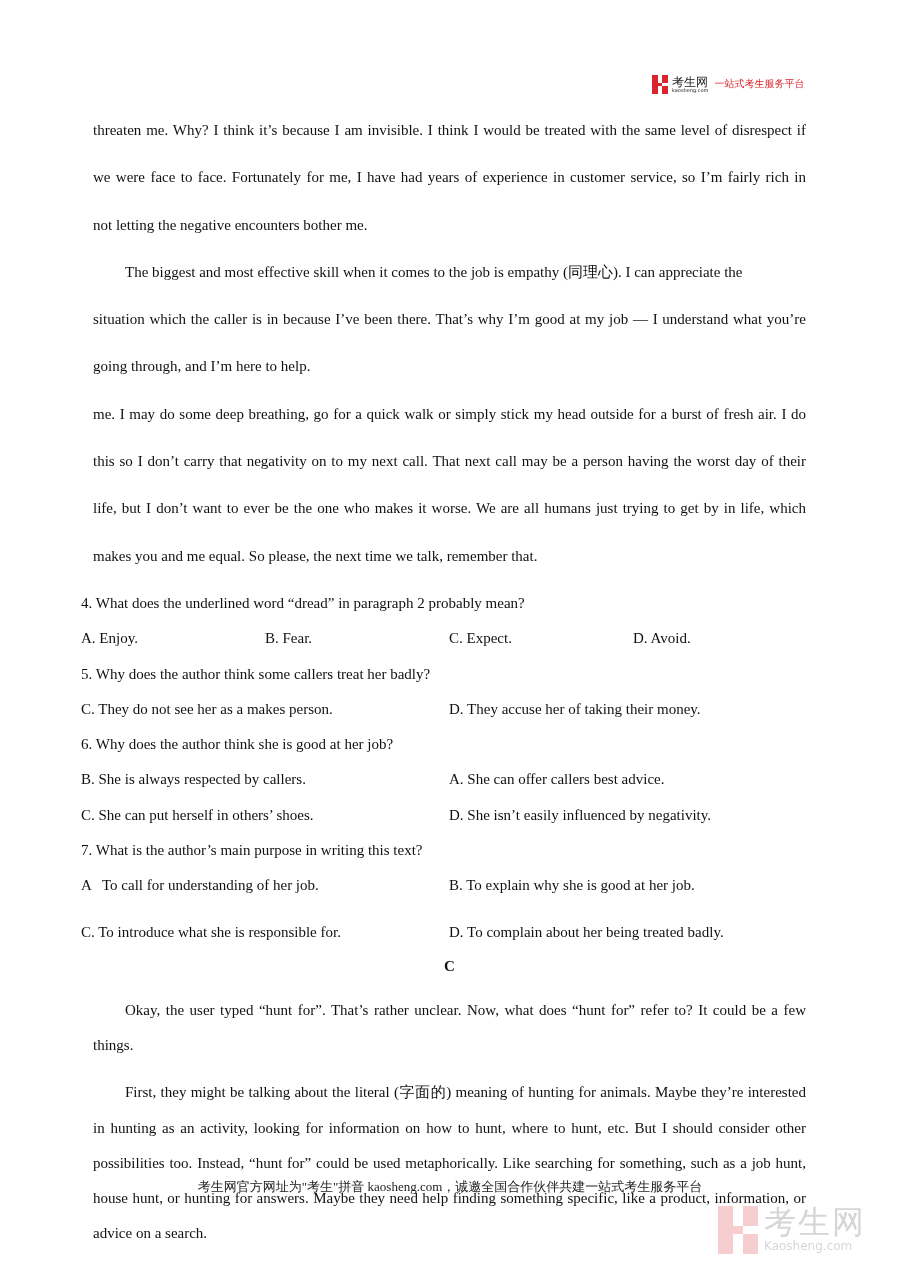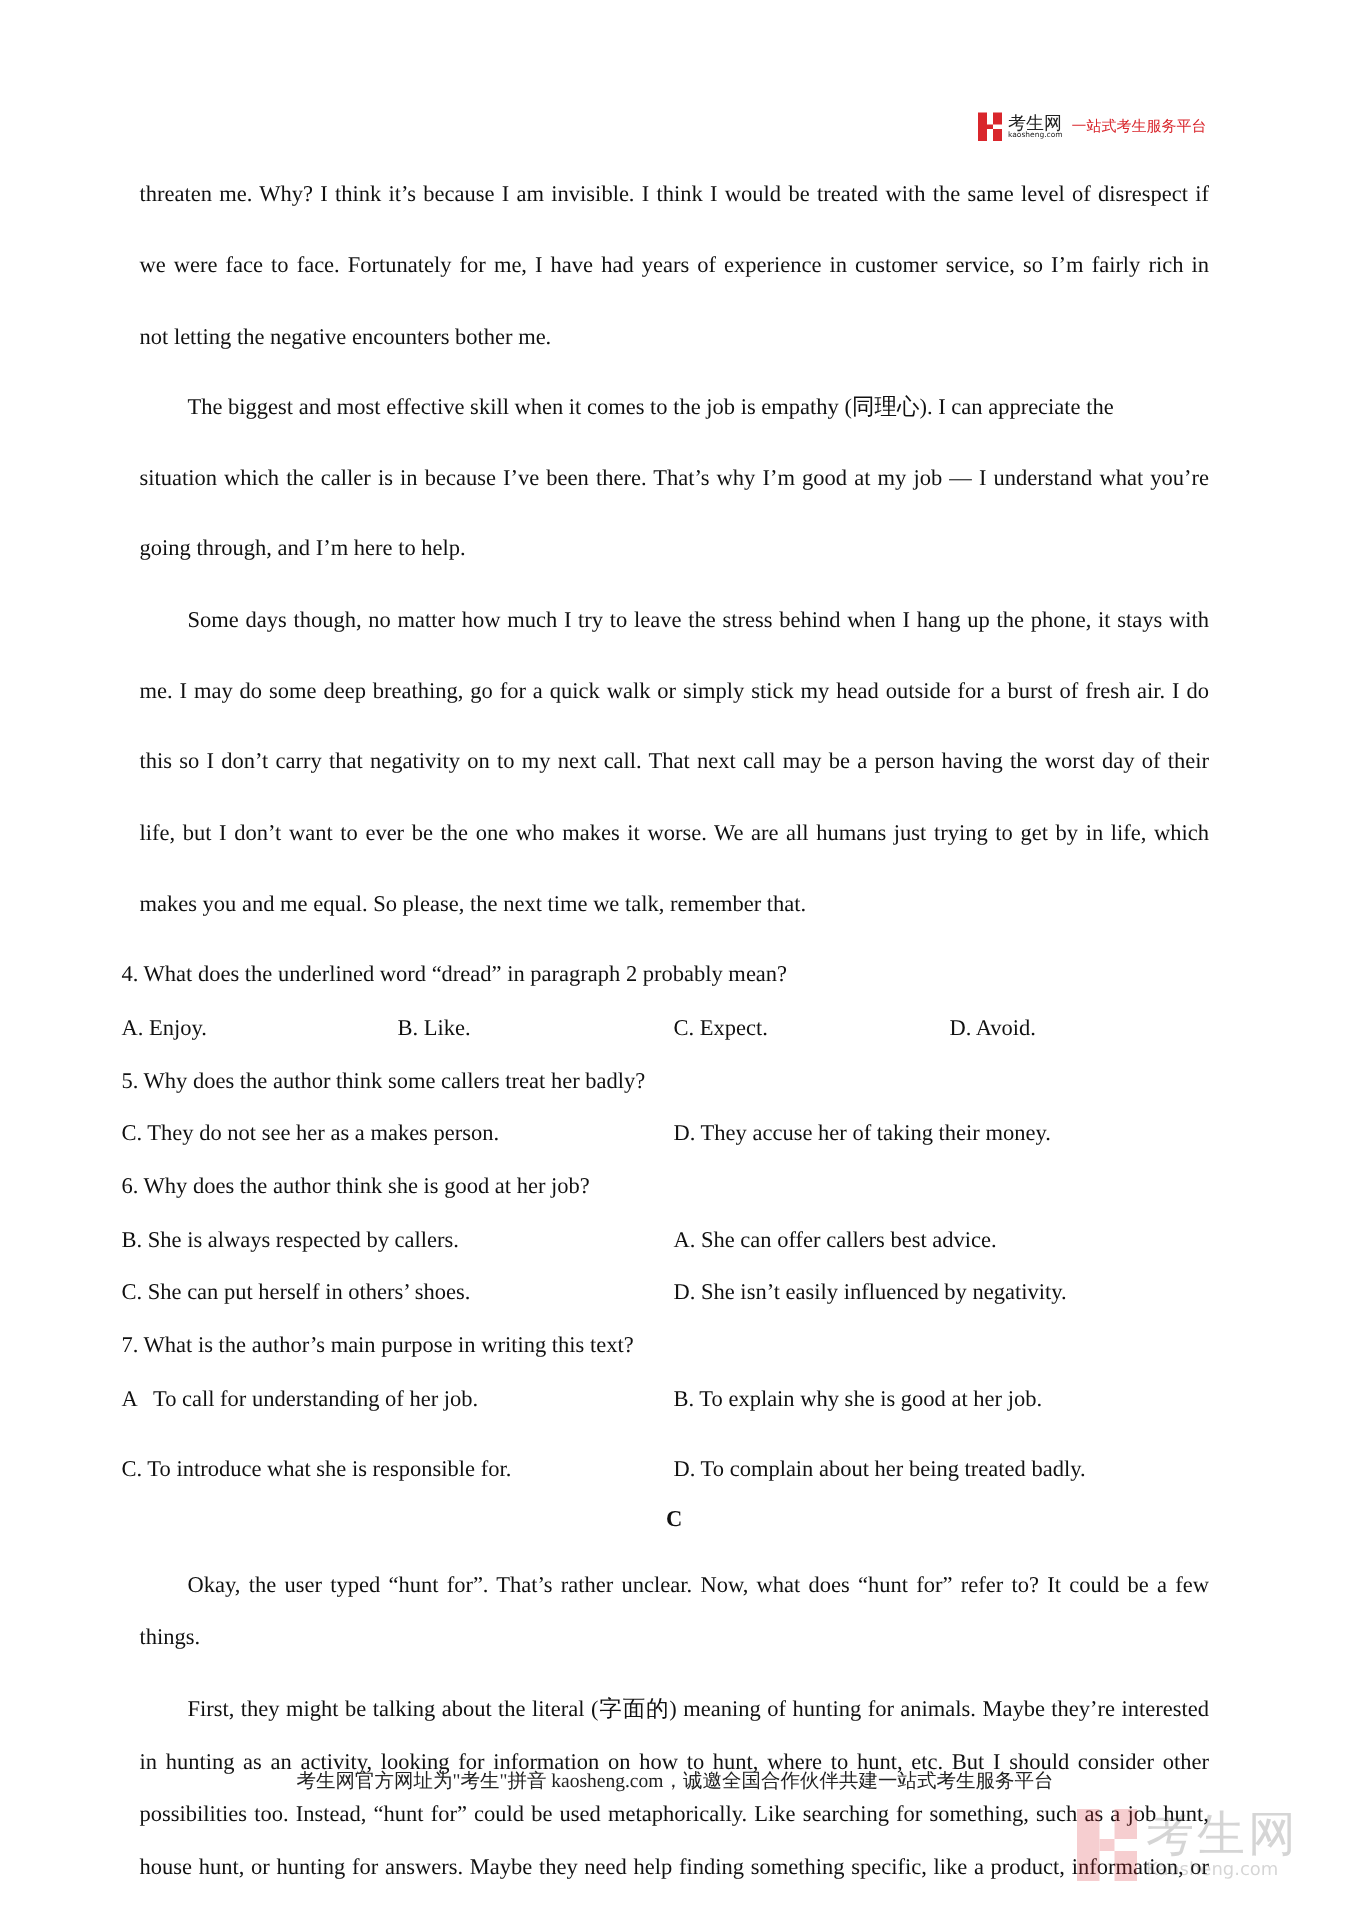--- a/index.html
+++ b/index.html
@@ -56,32 +56,31 @@
     <p style="text-align-last: justify;">threaten me. Why? I think it’s because I am invisible. I think I would be treated with the same level of disrespect if</p>
     <p style="text-align-last: justify;">we were face to face. Fortunately for me, I have had years of experience in customer service, so I’m fairly rich in</p>
     <p>not letting the negative encounters bother me.</p>
   </div>
   <div>
     <p class="indent">The biggest and most effective skill when it comes to the job is empathy (同理心). I can appreciate the</p>
     <p style="text-align-last: justify;">situation which the caller is in because I’ve been there. That’s why I’m good at my job — I understand what you’re</p>
     <p>going through, and I’m here to help.</p>
   </div>
   <div>
-    <p class="indent" style="text-align-last: justify;">Some days though, no matter how much I try to leave the stress behind when I hang up the phone, it stays with</p>
     <p style="text-align-last: justify;">me. I may do some deep breathing, go for a quick walk or simply stick my head outside for a burst of fresh air. I do</p>
     <p style="text-align-last: justify;">this so I don’t carry that negativity on to my next call. That next call may be a person having the worst day of their</p>
     <p style="text-align-last: justify;">life, but I don’t want to ever be the one who makes it worse. We are all humans just trying to get by in life, which</p>
     <p>makes you and me equal. So please, the next time we talk, remember that.</p>
   </div>
 
   <div>
     <div class="line">4. What does the underlined word “dread” in paragraph 2 probably mean?</div>
     <div class="opts4">
       <span>A. Enjoy.</span>
-      <span>B. Like.</span>
+      <span>B. Fear.</span>
       <span>C. Expect.</span>
       <span>D. Avoid.</span>
     </div>
   </div>
 
   <div>
     <div class="line">5. Why does the author think some callers treat her badly?</div>
     <div class="opts2">
       <span>C. They do not see her as a makes person.</span>
       <span>D. They accuse her of taking their money.</span>

